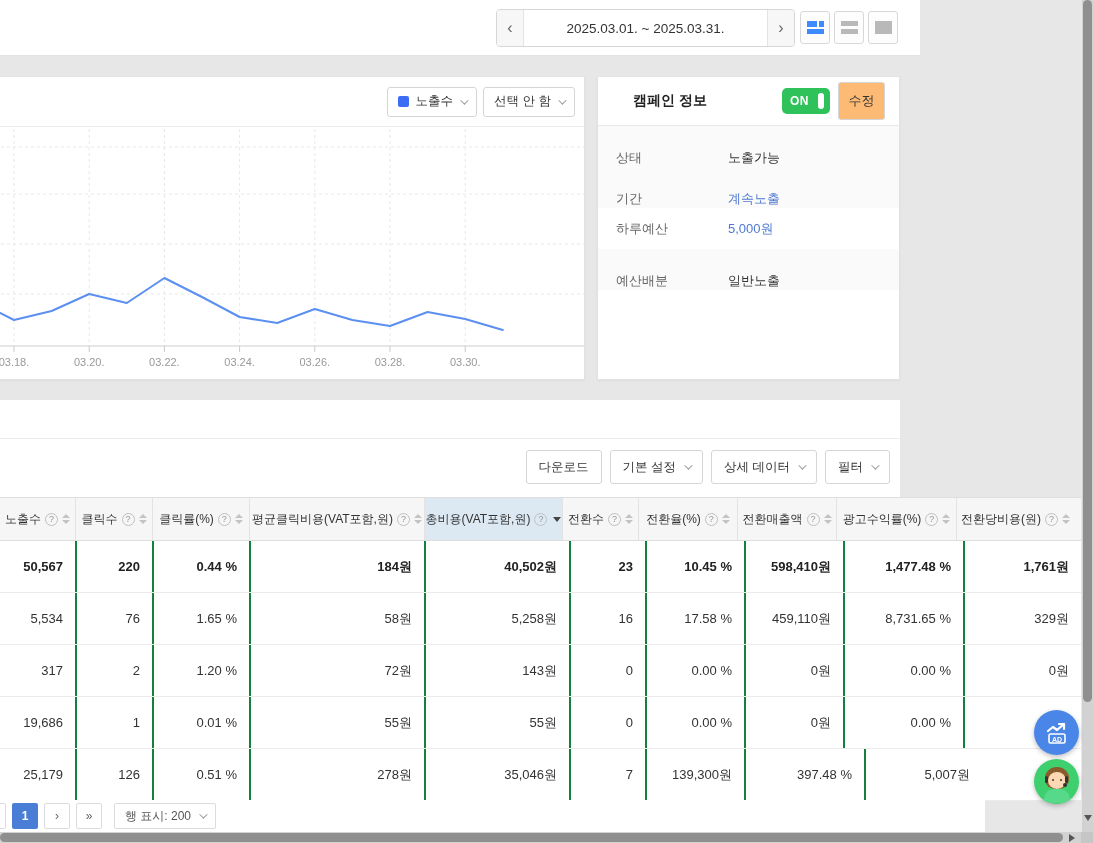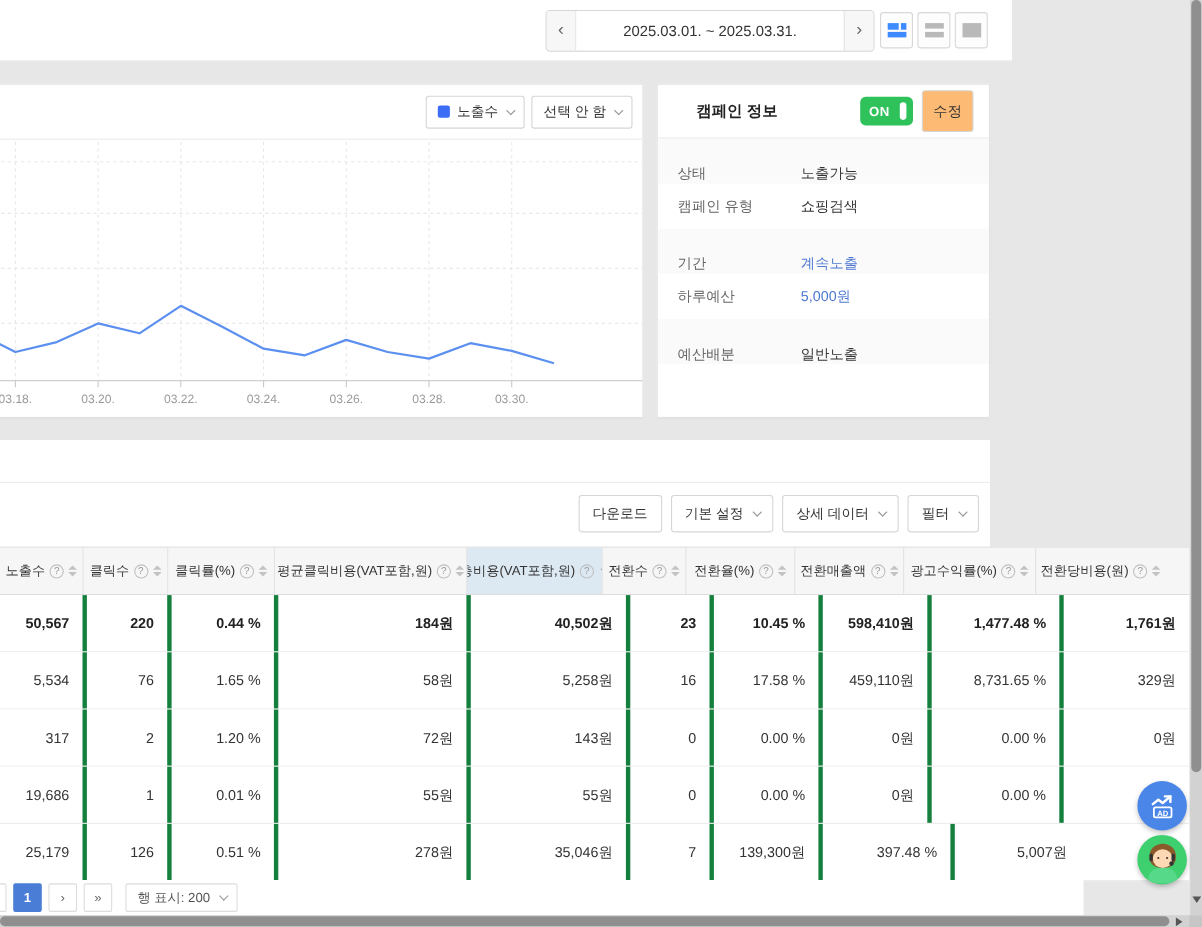--- a/index.html
+++ b/index.html
@@ -41,21 +41,21 @@
   .panel-block { position:absolute; left:0; top:400px; width:900px; height:97px; background:#fff; }
   .panel-seam { position:absolute; left:0; top:438px; width:900px; height:1px; background:#ebebeb; }
   .toolbar { position:absolute; left:0; top:450px; width:890px; height:34px; display:flex; justify-content:flex-end; gap:8px; }
   .tb-btn { height:34px; border:1px solid #d6d6d6; border-radius:3px; background:#fff; display:inline-flex; align-items:center; padding:0 12px; font-size:12.5px; color:#333; gap:8px; cursor:pointer;justify-content:flex-end; }
   .table-wrap { position:absolute; left:0; top:497px; width:1081px; background:#fff; border-top:1px solid #dedede; }
   .t-header { display:flex; height:43px; background:#f6f6f6; border-bottom:1px solid #ddd; }
   .th { display:flex; align-items:center; justify-content:center; font-size:12px; color:#333; border-left:1px solid #e3e3e3; white-space:nowrap; overflow:hidden; cursor:pointer; }
   .th:first-child { border-left:none; }
   .th.hl { background:#dce9f3; }
   .t-row { display:flex; height:52px; border-bottom:1px solid #ebebeb; background:#fff; }
-  .td { display:flex; align-items:center; justify-content:flex-end; padding-right:12px; font-size:13px; color:#333; border-left:4px solid #15803d; white-space:nowrap; overflow:hidden; }
+  .td { display:flex; align-items:center; justify-content:flex-end; padding-right:12px; font-size:13px; color:#333; border-left:2px solid #15803d; white-space:nowrap; overflow:hidden; }
   .td:first-child { border-left:none; }
   .t-row.summary .td { font-weight:bold; color:#222; }
   .qmark { display:inline-flex; width:13px; height:13px; border:1px solid #c0c0c0; border-radius:50%; font-size:9px; color:#999; align-items:center; justify-content:center; margin:0 1px 0 4px; flex:none; }
   .sorticons { display:inline-flex; flex-direction:column; gap:2px; margin-left:3px; flex:none; }
   .sorticons i { display:block; width:0; height:0; border-left:4px solid transparent; border-right:4px solid transparent; }
   .sorticons .up { border-bottom:4px solid #c3c3c3; }
   .sorticons .down { border-top:4px solid #c3c3c3; }
   .sort-desc { width:0; height:0; border-left:4px solid transparent; border-right:4px solid transparent; border-top:5px solid #444; margin-left:5px; flex:none; }
   
   .pagebar { position:absolute; left:0; top:800px; width:985px; height:32px; background:#fff; display:flex; align-items:center; gap:6px; }
@@ -164,24 +164,20 @@
       <span class="on-txt">ON</span>
       <span class="knob"></span>
     </div>
     <button class="edit-btn">수정</button>
   </div>
   <div id="campaign-rows">
       <div class="c-row alt">
         <span class="c-label">상태</span>
         <span class="c-value">노출가능</span>
       </div>
-      <div class="c-row">
-        <span class="c-label">캠페인 유형</span>
-        <span class="c-value">쇼핑검색</span>
-      </div>
       <div class="c-row alt">
         <span class="c-label">기간</span>
         <span class="c-value link" style="color: rgb(78, 121, 210);">계속노출</span>
       </div>
       <div class="c-row">
         <span class="c-label">하루예산</span>
         <span class="c-value link" style="color: rgb(78, 121, 210);">5,000원</span>
       </div>
       <div class="c-row alt">
         <span class="c-label">예산배분</span>
@@ -238,21 +234,21 @@
         </span>
       </div>
       <div class="th" style="width: 175px;">
         <span>평균클릭비용(VAT포함,원)</span>
         <span class="qmark">?</span>
         <span class="sorticons">
           <i class="up"></i>
           <i class="down"></i>
         </span>
       </div>
-      <div class="th hl" style="background: rgb(220, 233, 243); width: 123px;">
+      <div class="th hl" style="background: rgb(220, 233, 243); width: 138px;">
         <span>총비용(VAT포함,원)</span>
         <span class="qmark">?</span>
         <span class="sort-desc"></span>
       </div>
       <div class="th" style="width: 76px;">
         <span>전환수</span>
         <span class="qmark">?</span>
         <span class="sorticons">
           <i class="up"></i>
           <i class="down"></i>

